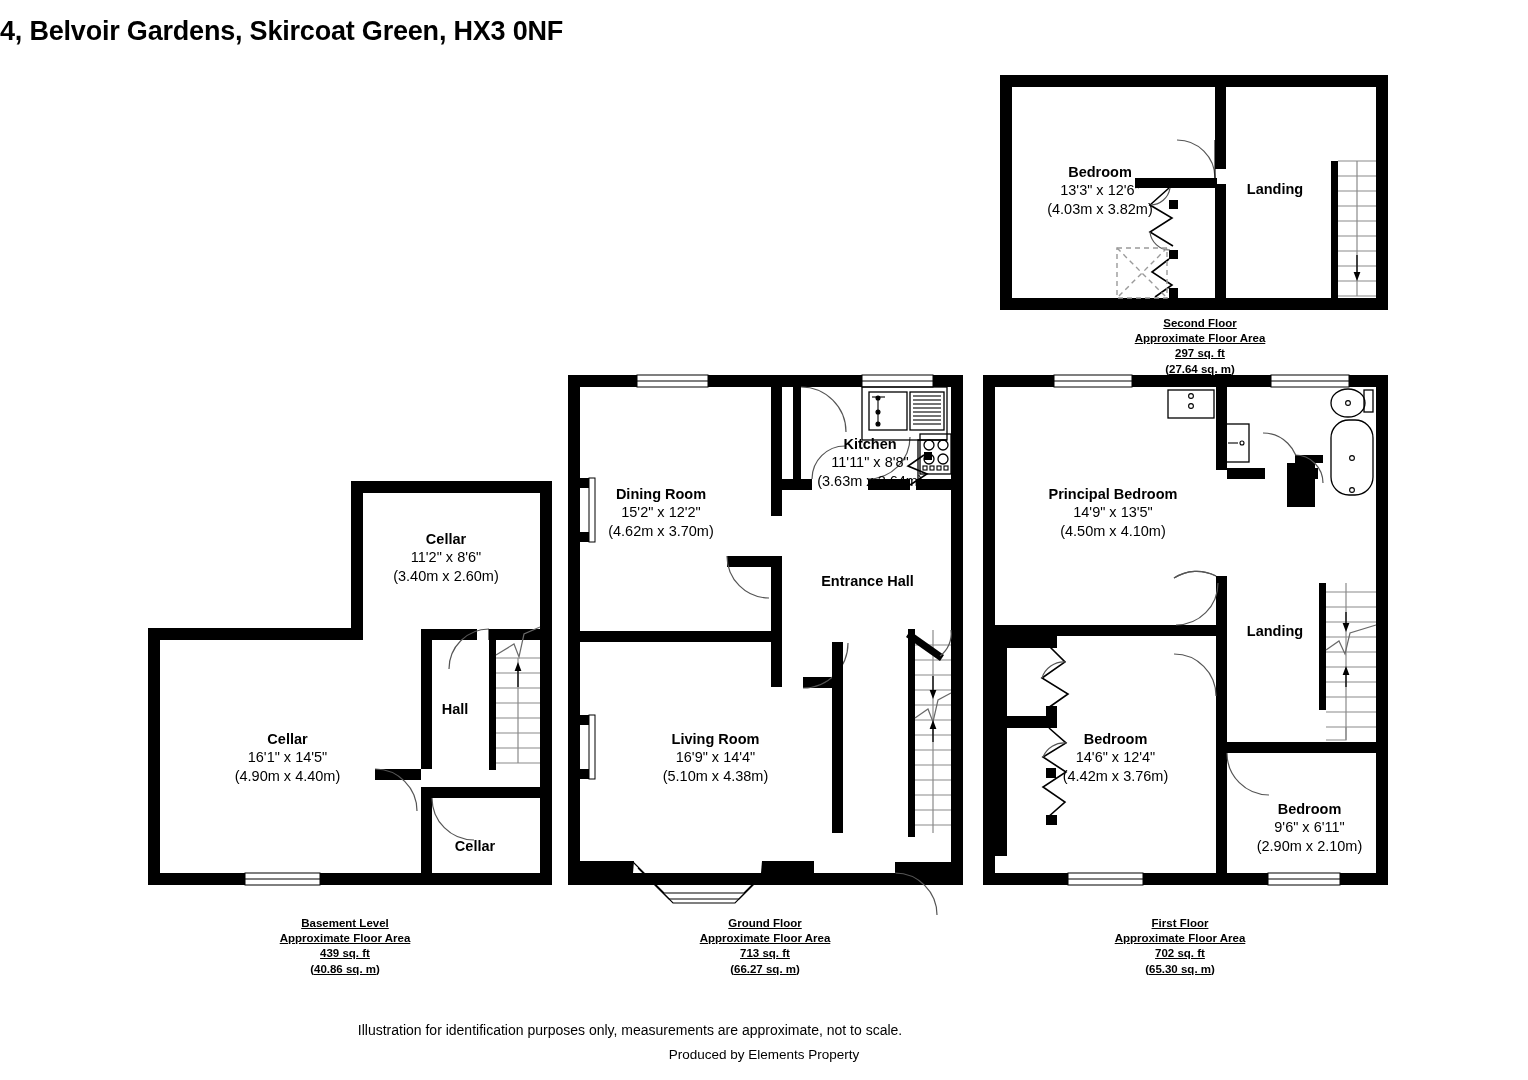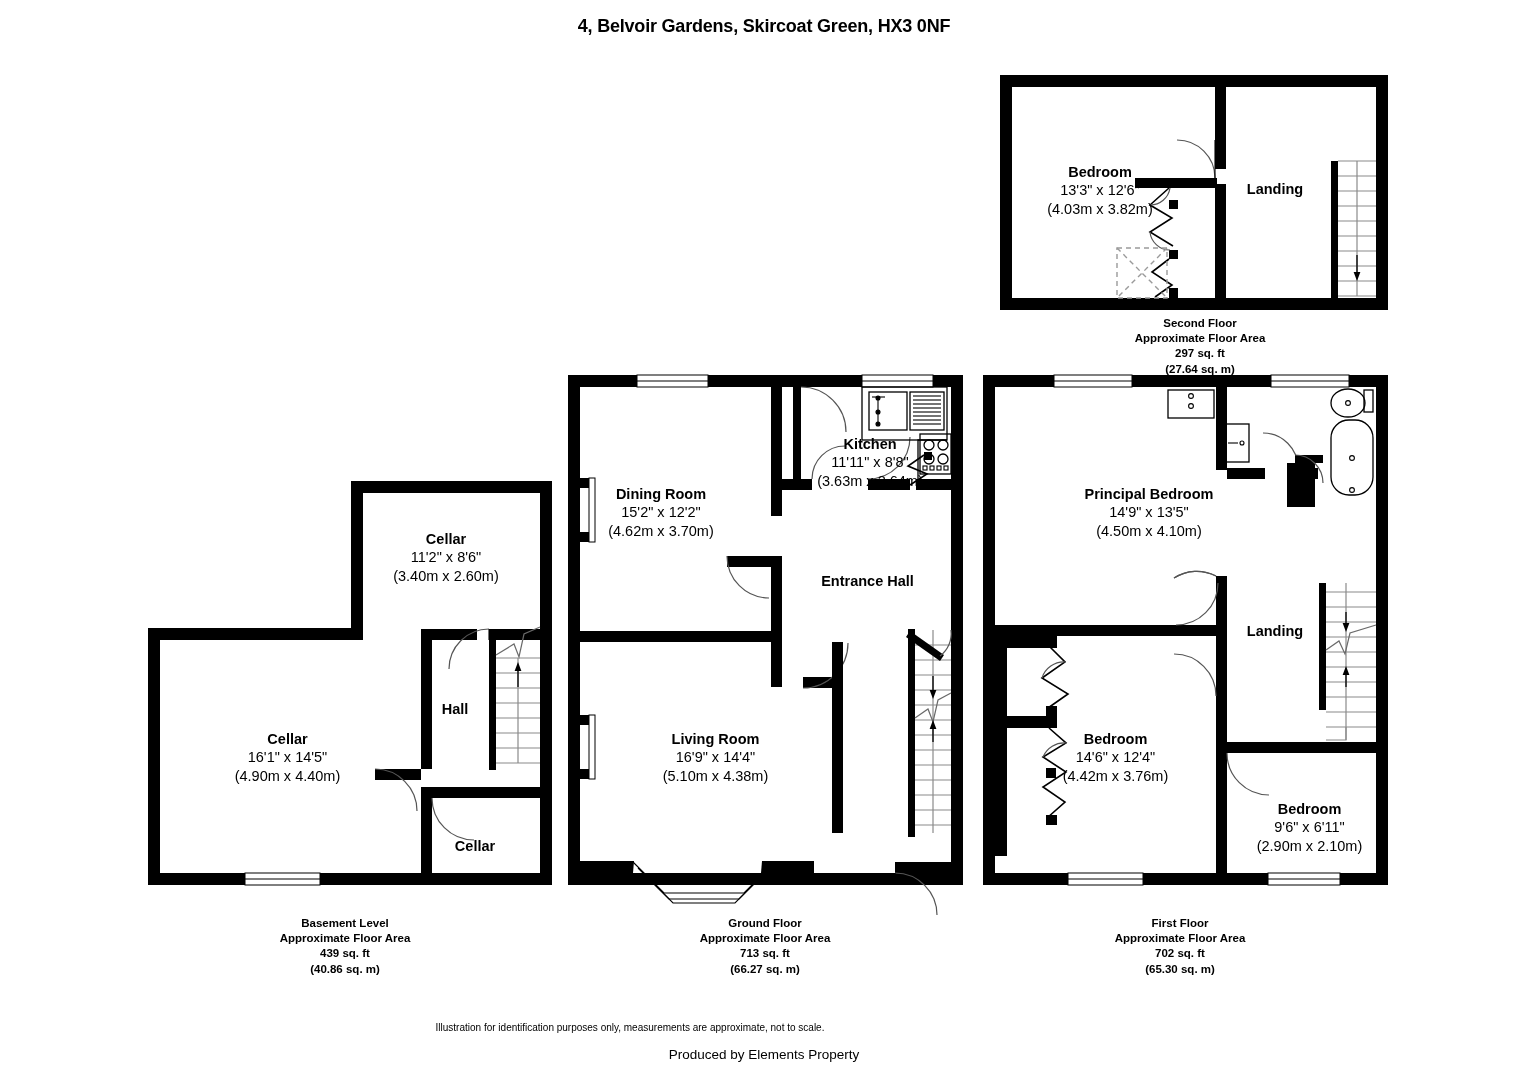--- a/index.html
+++ b/index.html
@@ -20,22 +20,22 @@
     position: absolute;
     left: 0; top: 0;
     width: 1528px;
     height: 1080px;
   }
   .page-title {
     position: absolute;
     left: 0;
     top: 16px;
     width: 1528px;
-    text-align: center;
-    font-size: 18px;
+    text-align: left;
+    font-size: 27px;
     font-weight: bold;
     letter-spacing: -0.2px;
   }
   svg.plan-svg {
     position: absolute;
     left: 0; top: 0;
     width: 1528px;
     height: 1080px;
   }
   .wall { fill: #000000; }
@@ -62,37 +62,38 @@
     font-weight: normal;
   }
 
   .floorcap {
     position: absolute;
     text-align: center;
     font-size: 11.5px;
     font-weight: bold;
     line-height: 1.32;
     white-space: nowrap;
+    text-decoration: underline;
   }
   .footer-main {
     position: absolute;
     left: 0;
     top: 996px;
     width: 1528px;
     text-align: center;
     font-size: 20.5px;
     font-weight: bold;
   }
   .footer-sub {
     position: absolute;
     left: 0;
     top: 1022px;
     width: 1260px;
     text-align: center;
-    font-size: 10px;
+    font-size: 14px;
   }
   .footer-credit {
     position: absolute;
     left: 0;
     top: 1047px;
     width: 1528px;
     text-align: center;
     font-size: 13.5px;
   }
   .s-mark {
@@ -464,21 +465,21 @@
     <div class="rdim">16'9" x 14'4"</div>
     <div class="rdim">(5.10m x 4.38m)</div>
   </div>
   <div class="floorcap" style="left:625px; top:916px; width:280px;">
     <div>Ground Floor</div>
     <div>Approximate Floor Area</div>
     <div>713 sq. ft</div>
     <div>(66.27 sq. m)</div>
   </div>
 
-  <div class="lbl" style="left:1054px; top:485px; width:190px;">
+  <div class="lbl" style="left:1018px; top:485px; width:190px;">
     <div class="rname">Principal Bedroom</div>
     <div class="rdim">14'9" x 13'5"</div>
     <div class="rdim">(4.50m x 4.10m)</div>
   </div>
   <div class="lbl" style="left:1225px; top:622px; width:100px;">
     <div class="rname">Landing</div>
   </div>
   <div class="lbl" style="left:1028px; top:730px; width:175px;">
     <div class="rname">Bedroom</div>
     <div class="rdim">14'6" x 12'4"</div>

